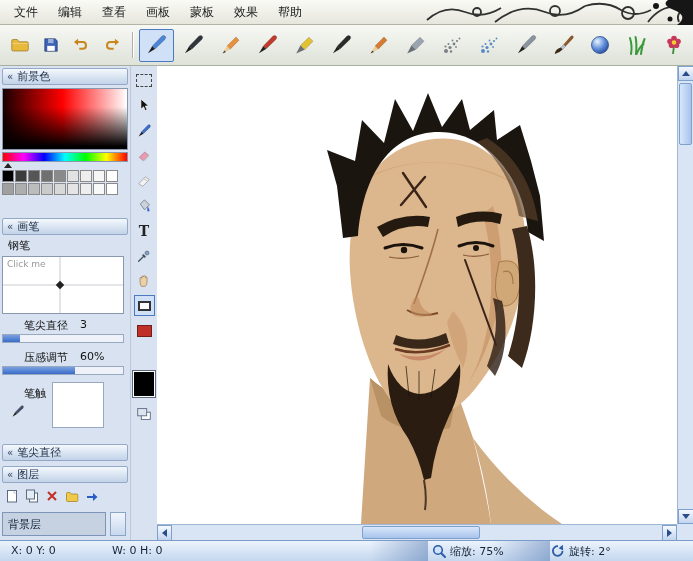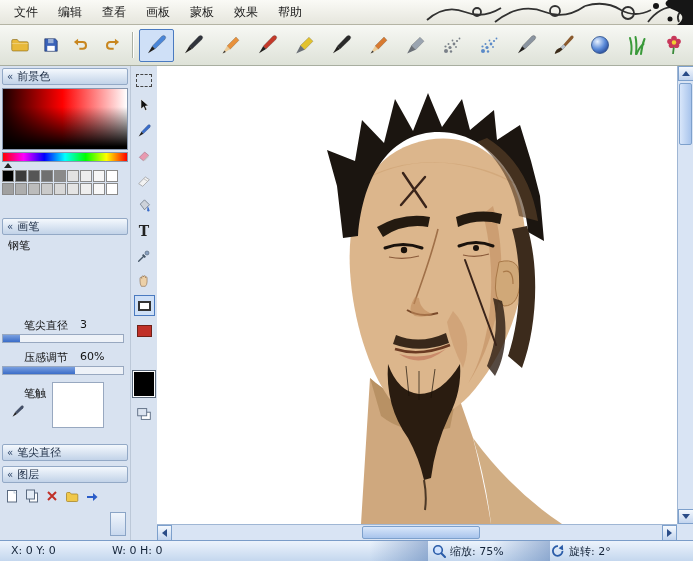--- a/index.html
+++ b/index.html
@@ -315,20 +315,27 @@
       <div class="swatch" style="background: rgb(238, 238, 238);"></div>
       <div class="swatch" style="background: rgb(248, 248, 248);"></div>
       <div class="swatch" style="background: rgb(255, 255, 255);"></div>
     </div>
 
   <div class="panel-header" style="top:152px">
     <span class="chev">«</span>
     <span>画笔</span>
   </div>
   <div class="preset">钢笔</div>
+  <div class="curve-box">
+    <span class="curve-hint">Click me</span>
+    <svg width="120" height="56" viewBox="0 0 120 56">
+      <path d="M0 28 H120 M57 0 V56" stroke="#c8ccd4" stroke-width="1"></path>
+      <rect x="54" y="25" width="6" height="6" fill="#222" transform="rotate(45 57 28)"></rect>
+    </svg>
+  </div>
 
   <div class="prow" style="top:252px">
     <span class="lbl">笔尖直径</span>
     <span class="val">3</span>
   </div>
   <div class="slider" style="top:268px">
     <div class="fill" style="width: 14%;"></div>
   </div>
 
   <div class="prow" style="top:284px">
@@ -370,20 +377,23 @@
         <path d="M4 4 L12 12 M12 4 L4 12" stroke="#c03028" stroke-width="2"></path>
       </svg>
     <svg width="16" height="16" viewBox="0 0 16 16">
         <path d="M2.5 5.5 Q2.5 4.5 3.5 4.5 L6 4.5 L7.2 6 L13 6 Q13.8 6 13.8 7 L13.8 12.5 Q13.8 13.5 12.8 13.5 L3.5 13.5 Q2.5 13.5 2.5 12.5 Z" fill="#f0c84a" stroke="#a8862a" stroke-width="0.8"></path>
       </svg>
     <svg width="16" height="16" viewBox="0 0 16 16">
         <path d="M3 8 H9 V5 L13.5 9 L9 13 V10 H3 Z" fill="#2a5cc8"></path>
       </svg>
   </div>
 
+  <div class="bg-layer">
+    <span>背景层</span>
+  </div>
   <div class="bg-layer-side"></div>
 </div>
 
 <div class="tool-strip">
   <div class="strip-btn">
       <div class="marquee-ico"></div>
     </div>
   <div class="strip-btn">
     <svg width="17" height="17" viewBox="0 0 24 24">
         <path d="M7 3 L7 17 L10.8 13.8 L13 19.2 L15.4 18.1 L13.2 12.8 L17.6 12.4 Z" fill="#111" stroke="#fff" stroke-width="0.8"></path>

